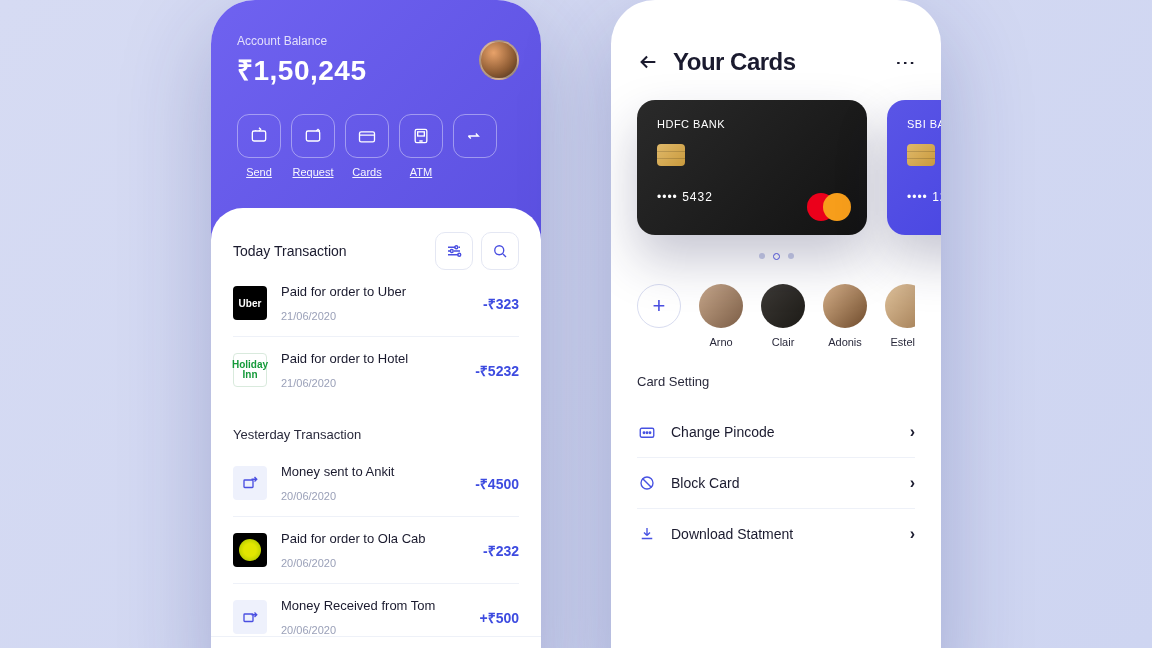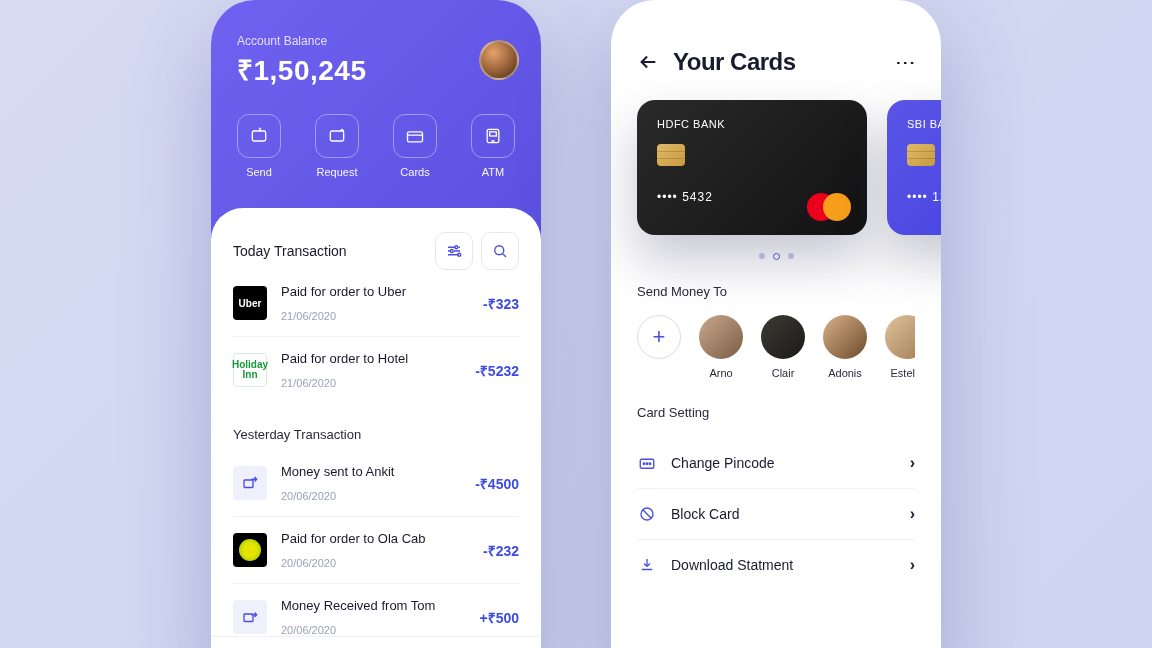--- a/index.html
+++ b/index.html
@@ -43,23 +43,24 @@
   .avatar {
     position: absolute;
     right: 22px; top: 40px;
     width: 40px; height: 40px;
     border-radius: 50%;
     background: radial-gradient(circle at 35% 30%, #e8a26a 0%, #8c5a32 60%, #3d2b1c 100%);
     border: 2px solid rgba(255,255,255,0.4);
   }
   .quick-actions {
     display: flex;
-    gap: 34px;
+    gap: 10px;
     margin-top: 26px;
     overflow: hidden;
+    text-decoration: underline;
   }
   .qa {
     display: flex;
     flex-direction: column;
     align-items: center;
     gap: 8px;
     flex-shrink: 0;
   }
   .qa-icon {
     width: 44px; height: 44px;
@@ -408,21 +409,20 @@
       </div>
     </div>
 
     <div class="dots">
       <div class="dot"></div>
       <div class="dot ring"></div>
       <div class="dot"></div>
     </div>
 
     <div class="section-r">
-      <div class="lbl">Send Money To</div>
       <div class="contacts-row">
         <div class="addbtn">+</div>
         <div class="contact">
           <div class="ava a1"></div>
           <div class="cname">Arno</div>
         </div>
         <div class="contact">
           <div class="ava a2"></div>
           <div class="cname">Clair</div>
         </div>

